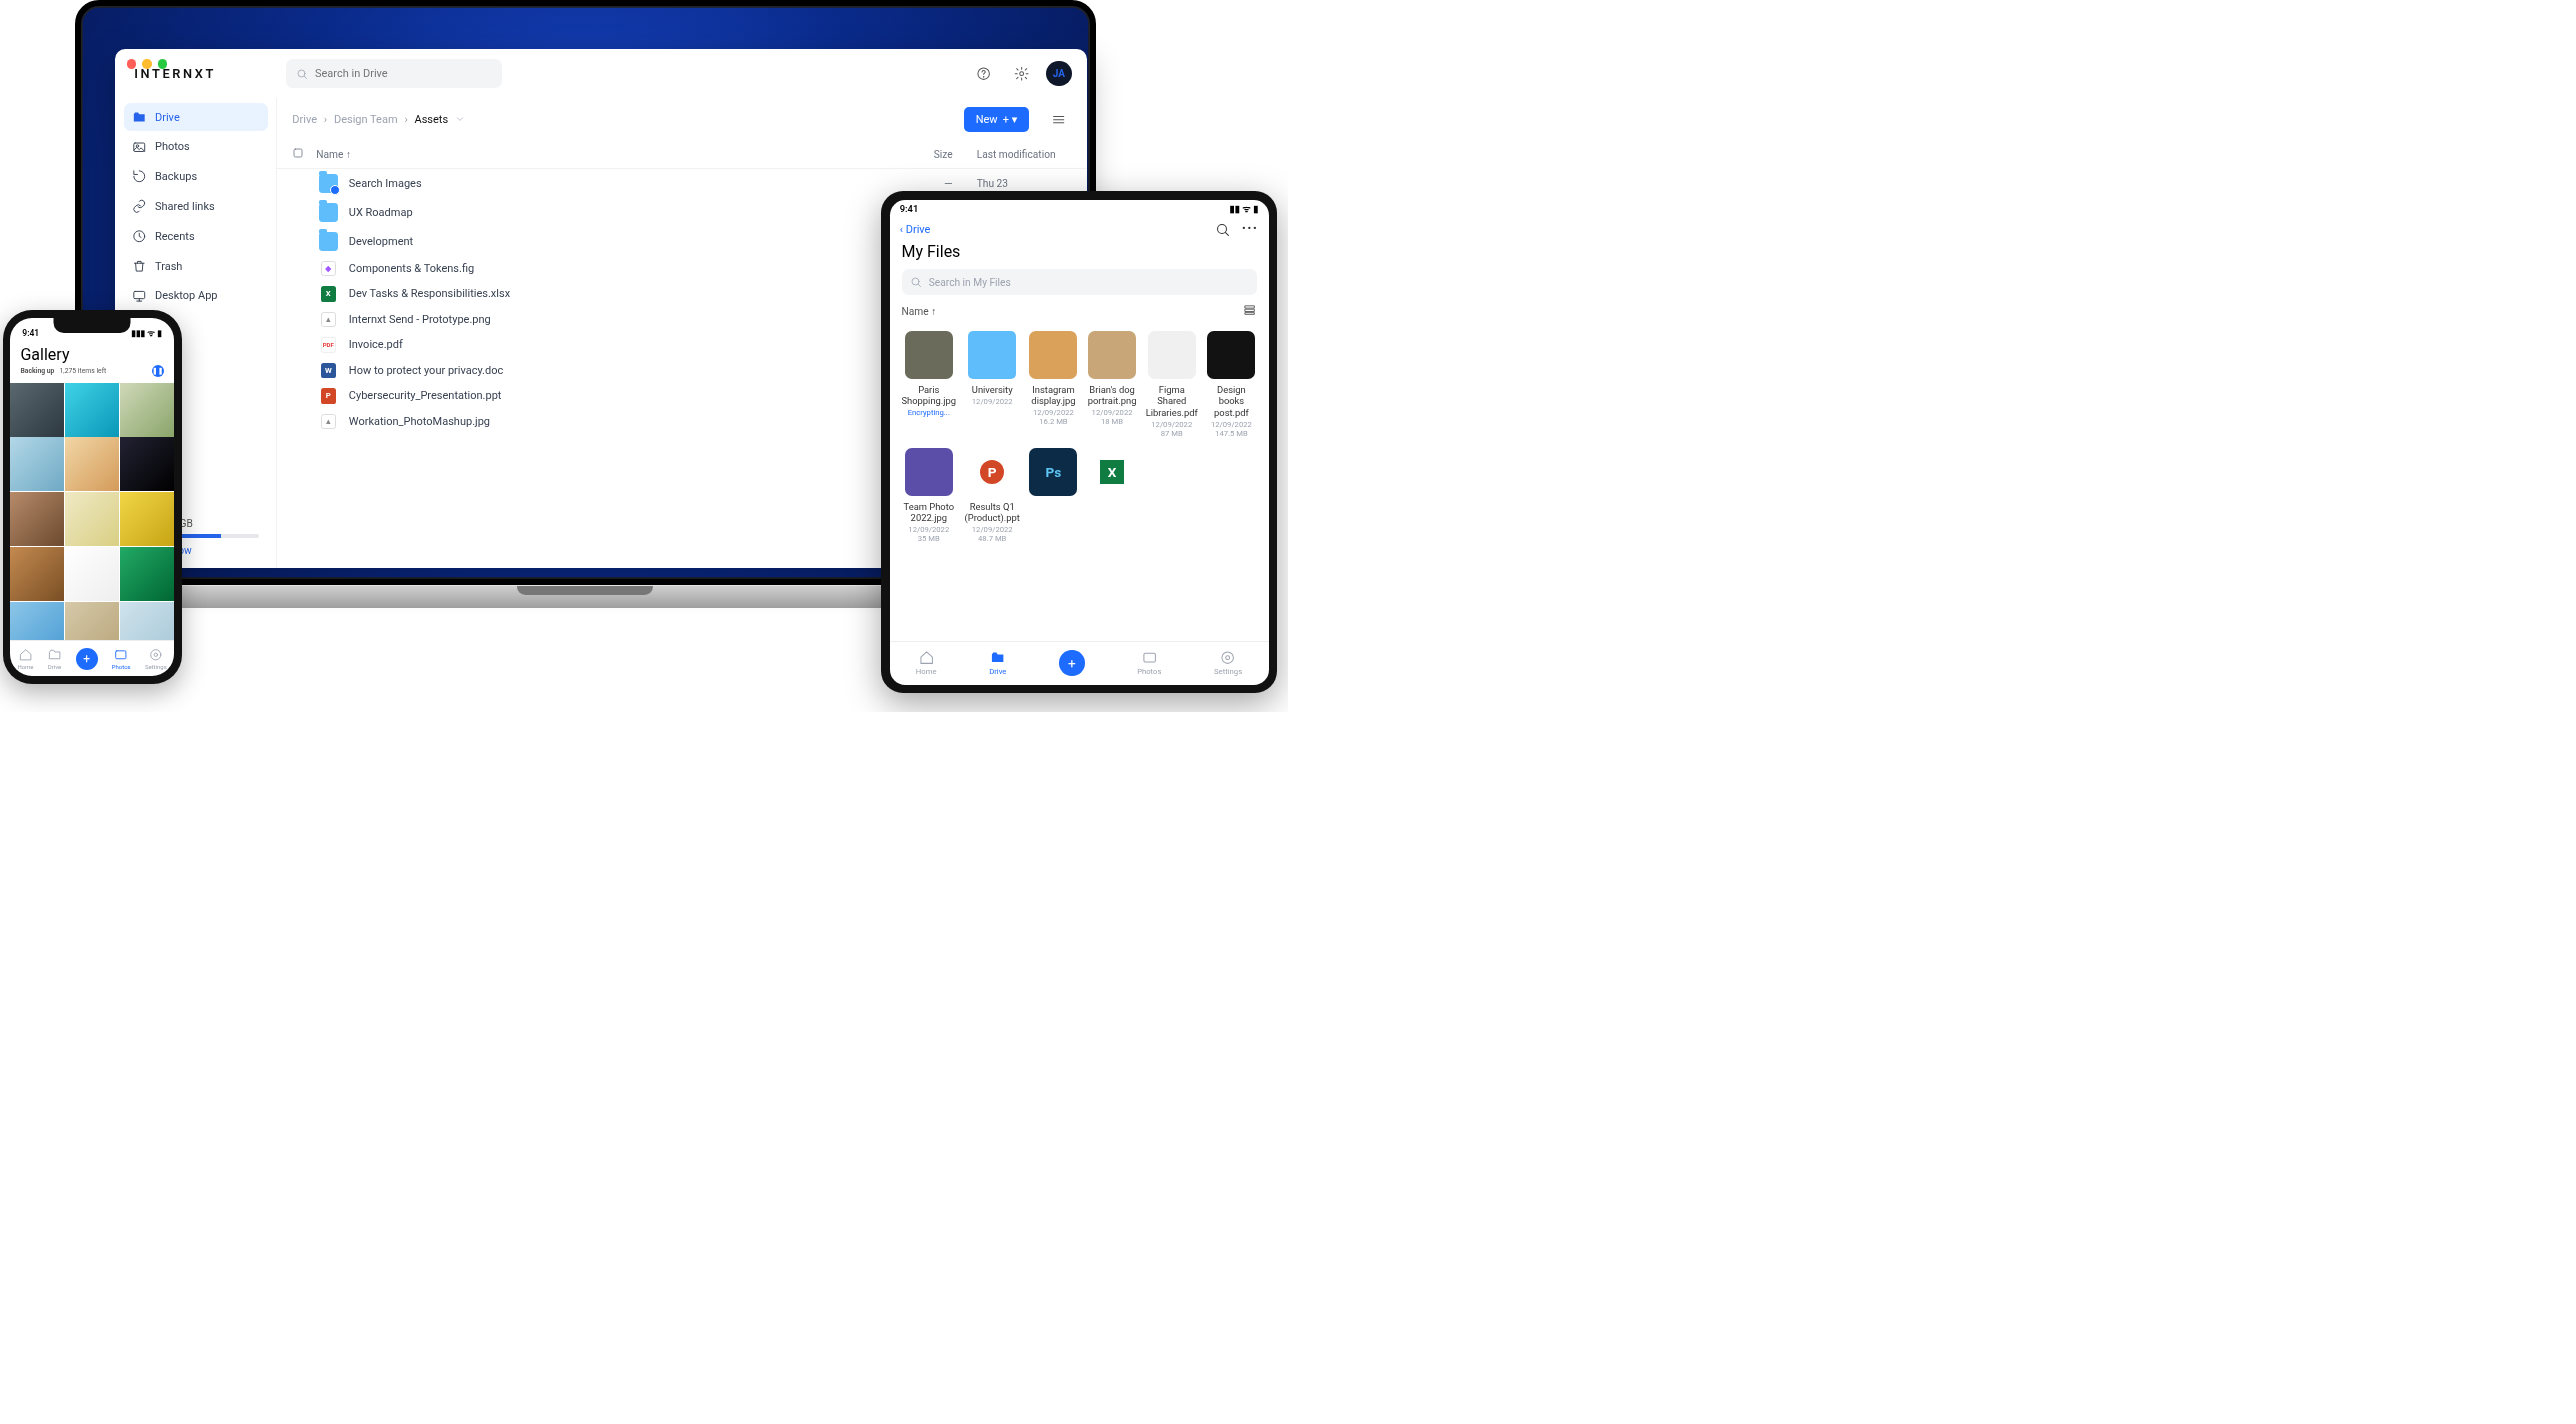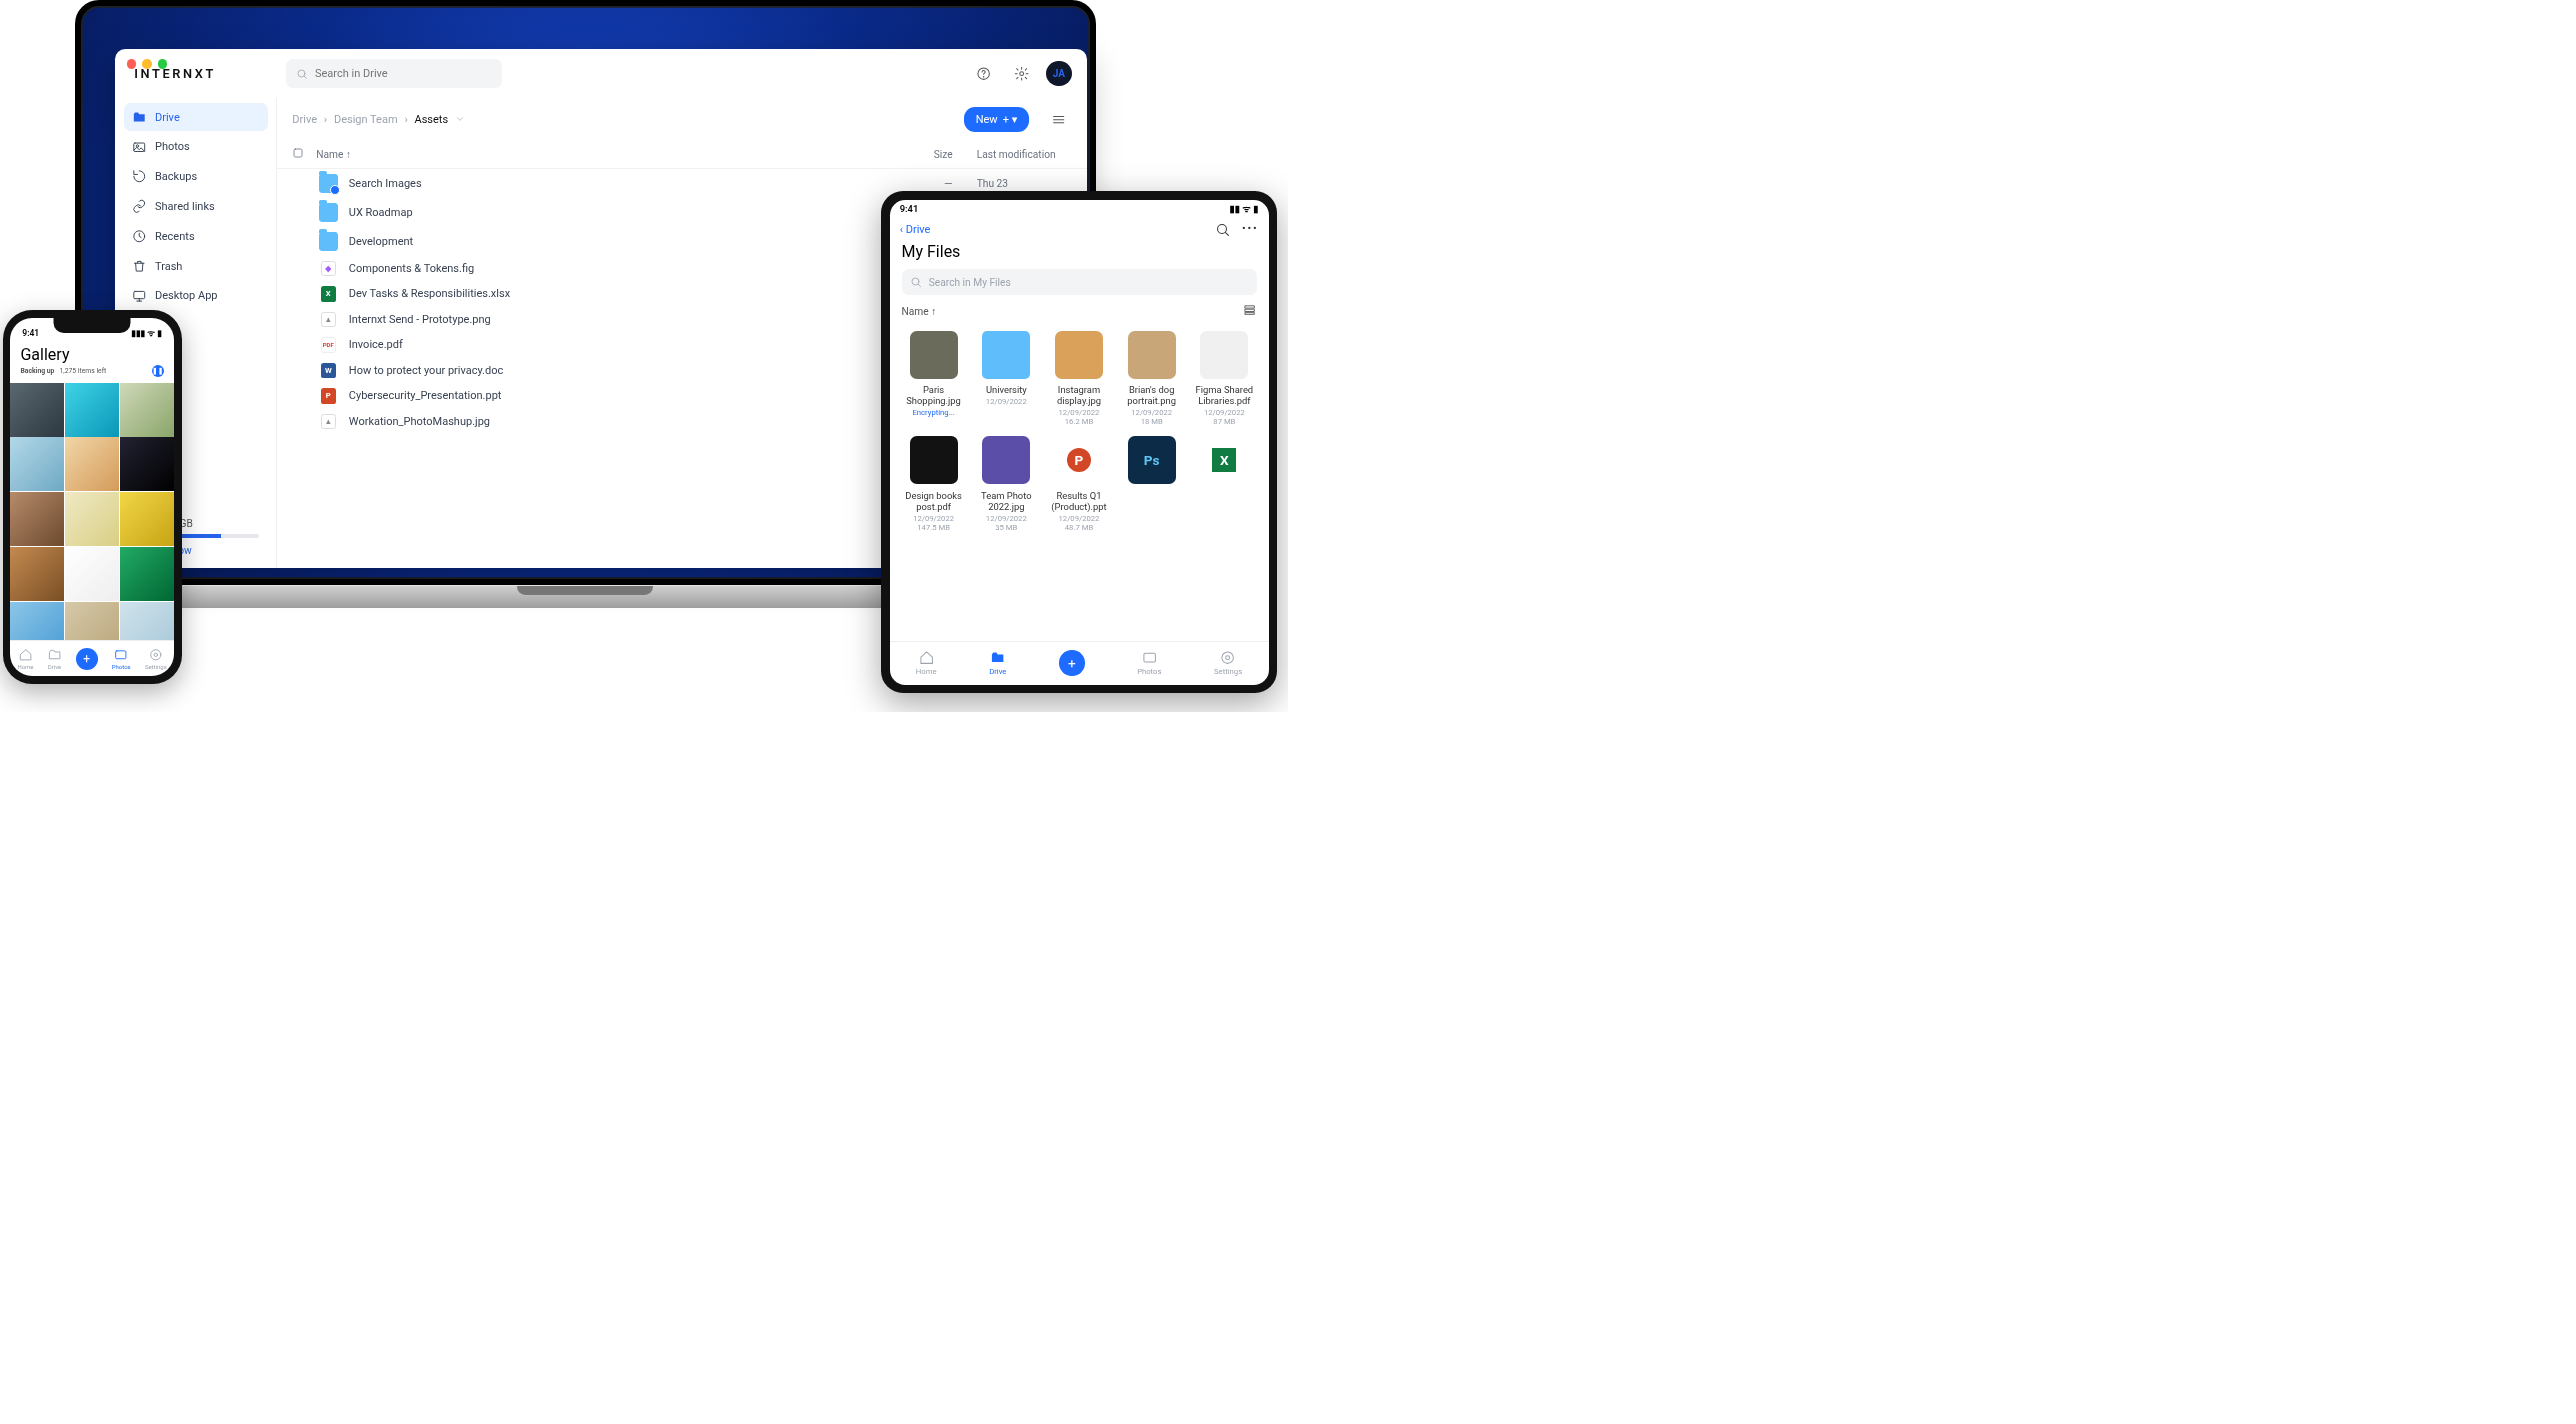--- a/index.html
+++ b/index.html
@@ -31,21 +31,21 @@
 .side-item svg{width:14.5px;height:14.5px;flex-shrink:0}
 .side-footer{margin-top:auto;padding:6.8px 8.5px;font-size:10.2px;color:#555}
 .bar{height:4.3px;background:#e5e7eb;border-radius:2.6px;margin-top:5.1px;overflow:hidden}
 .bar>div{height:100%;width:70%;background:#2563eb}
 .upgrade{color:#2563eb;font-size:10.2px;margin-top:6.8px;cursor:pointer}
 
 .main{flex:1;display:flex;flex-direction:column;min-width:0}
 .crumb-row{display:flex;align-items:center;padding:8.5px 15.3px;gap:8.5px}
 .crumb{color:#9ca3af;font-size:11px;display:flex;align-items:center;gap:6.8px}
 .crumb .cur{color:#111}
-.new-btn{margin-left:auto;background:#1d6bff;color:#fff;border:none;border-radius:11px;padding:6px 12px;font-size:11px;display:flex;align-items:center;gap:5.1px;cursor:pointer}
+.new-btn{margin-left:auto;background:#1d6bff;color:#fff;border:none;border-radius:5px;padding:6px 12px;font-size:11px;display:flex;align-items:center;gap:5.1px;cursor:pointer}
 .view-btn{margin-left:8.5px;color:#555}
 
 .thead{display:flex;align-items:center;padding:6.8px 15.3px;font-size:10.2px;color:#6b7280;border-bottom:0.9px solid #f1f1f1}
 .th-check{width:24px}
 .th-name{flex:1}
 .th-size{width:65px;text-align:right}
 .th-mod{width:119px;padding-left:24px}
 
 .rows{flex:1;overflow:hidden}
 .f-row{display:flex;align-items:center;padding:5.1px 15.3px;font-size:11px;color:#374151}
@@ -76,21 +76,21 @@
 
 .tablet{position:absolute;right:11px;top:191px;width:396px;height:502px;background:#111;border-radius:22px;padding:8.5px;box-shadow:0 10.2px 34px rgba(0,0,0,.35)}
 .tablet-screen{width:100%;height:100%;background:#fff;border-radius:15.3px;overflow:hidden;display:flex;flex-direction:column}
 .tab-status{height:18.7px;display:flex;justify-content:space-between;align-items:center;padding:0 10.2px;font-size:9.4px;font-weight:600}
 .tab-nav{display:flex;align-items:center;padding:3.4px 10.2px;color:#1d6bff;font-size:11px}
 .tab-nav .right{margin-left:auto;display:flex;gap:12px;color:#333}
 .tab-h1{padding:1.7px 12px 8.5px;font-size:16px;font-weight:400}
 .tab-search{margin:0 12px 8.5px;background:#f3f4f6;border-radius:6.8px;height:25.5px;display:flex;align-items:center;padding:0 8.5px;gap:6.8px;color:#9ca3af;font-size:10.2px}
 .tab-sort{padding:0 12px 6.8px;display:flex;align-items:center;font-size:10.2px;color:#555}
 .tab-sort .right{margin-left:auto}
-.tab-grid{flex:1;overflow:hidden;padding:5.1px 12px;display:grid;grid-template-columns:repeat(5,1fr);gap:10.2px 8.5px;align-content:start}
+.tab-grid{flex:1;overflow:hidden;padding:5.1px 12px;display:grid;grid-template-columns:repeat(6,1fr);gap:10.2px 8.5px;align-content:start}
 .tab-card{display:flex;flex-direction:column;align-items:center;text-align:center}
 .tab-card .th{width:48px;height:48px;border-radius:6.8px;background:linear-gradient(135deg,#d6c9a9,#b09570);margin-bottom:5.1px}
 .tab-card .nm{font-size:9.4px;color:#333;line-height:1.2}
 .tab-card .dt{font-size:7.7px;color:#9ca3af;margin-top:1.7px}
 .tab-card .sz{font-size:7.7px;color:#9ca3af}
 .tab-bottom{height:44px;border-top:0.9px solid #eee;display:flex;justify-content:space-around;align-items:center}
 .tab-bot-item{display:flex;flex-direction:column;align-items:center;font-size:7.7px;color:#9ca3af;gap:1.7px}
 .tab-bot-item.active{color:#1d6bff}
 .tab-fab{width:25.5px;height:25.5px;border-radius:50%;background:#1d6bff;color:#fff;display:flex;align-items:center;justify-content:center;font-size:13.6px}
 

